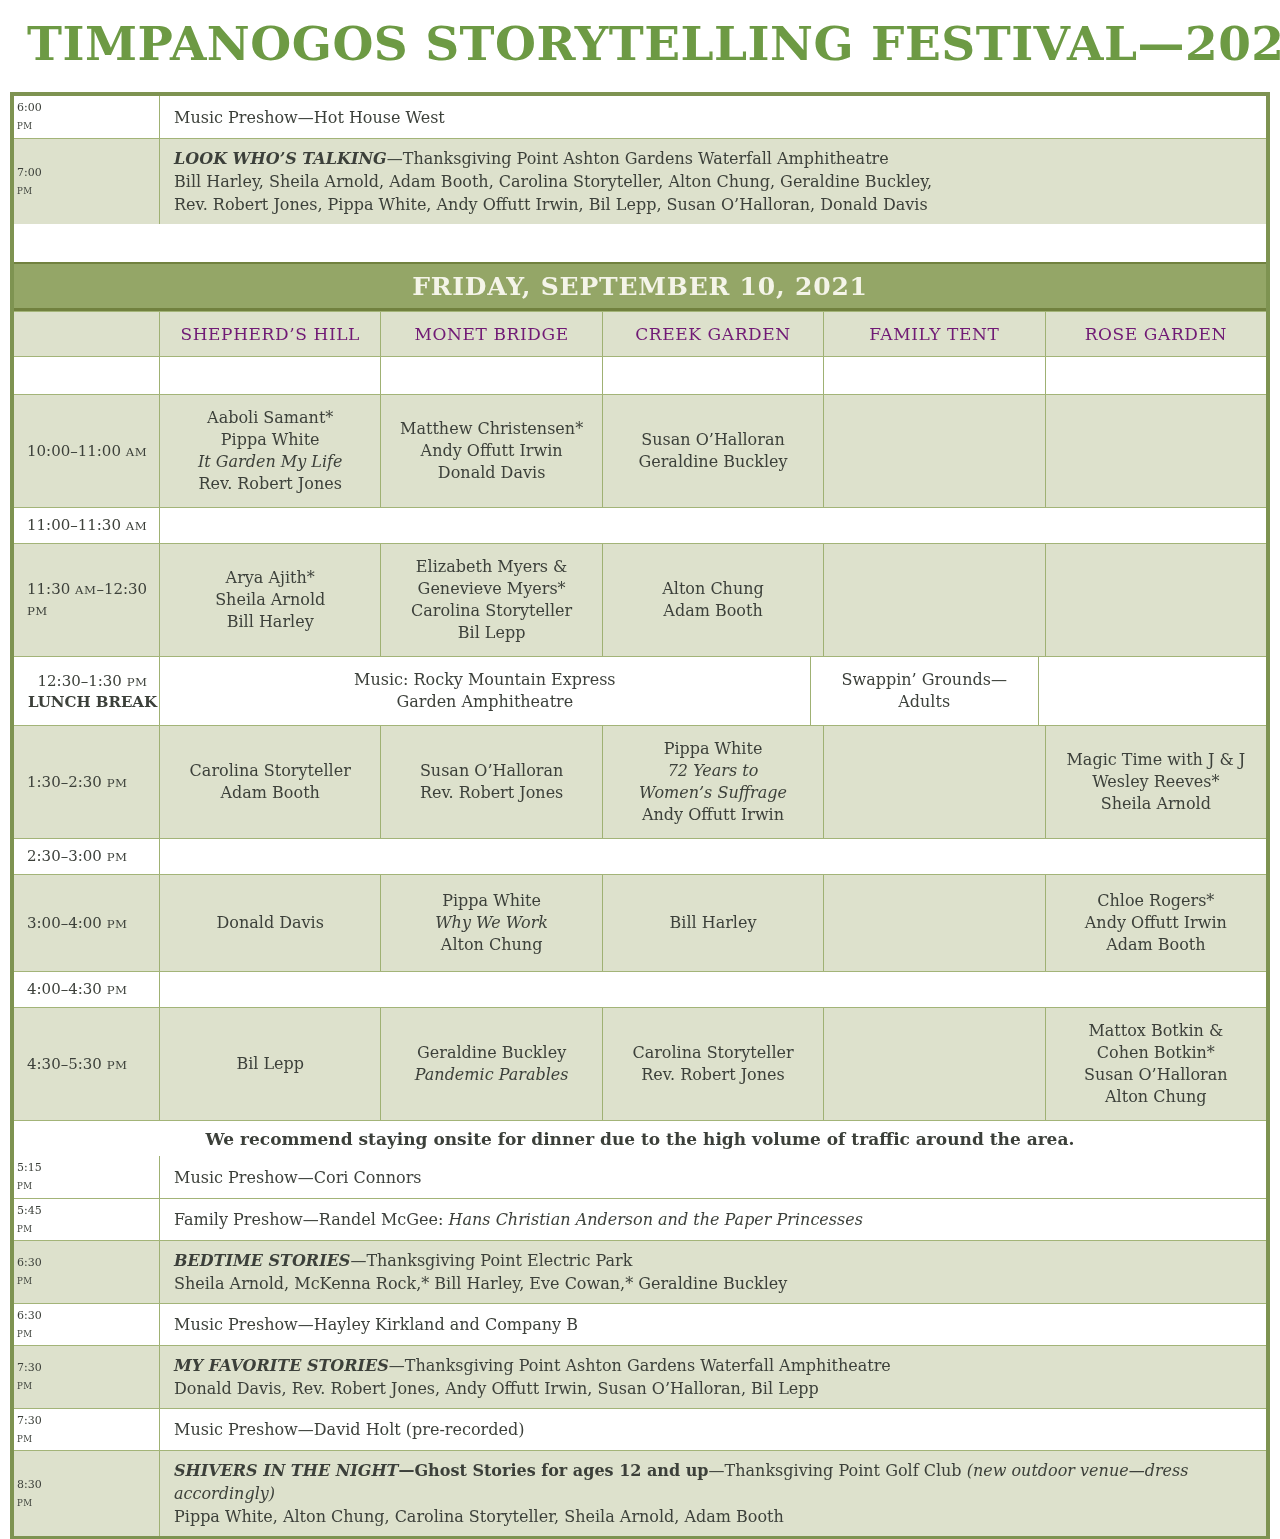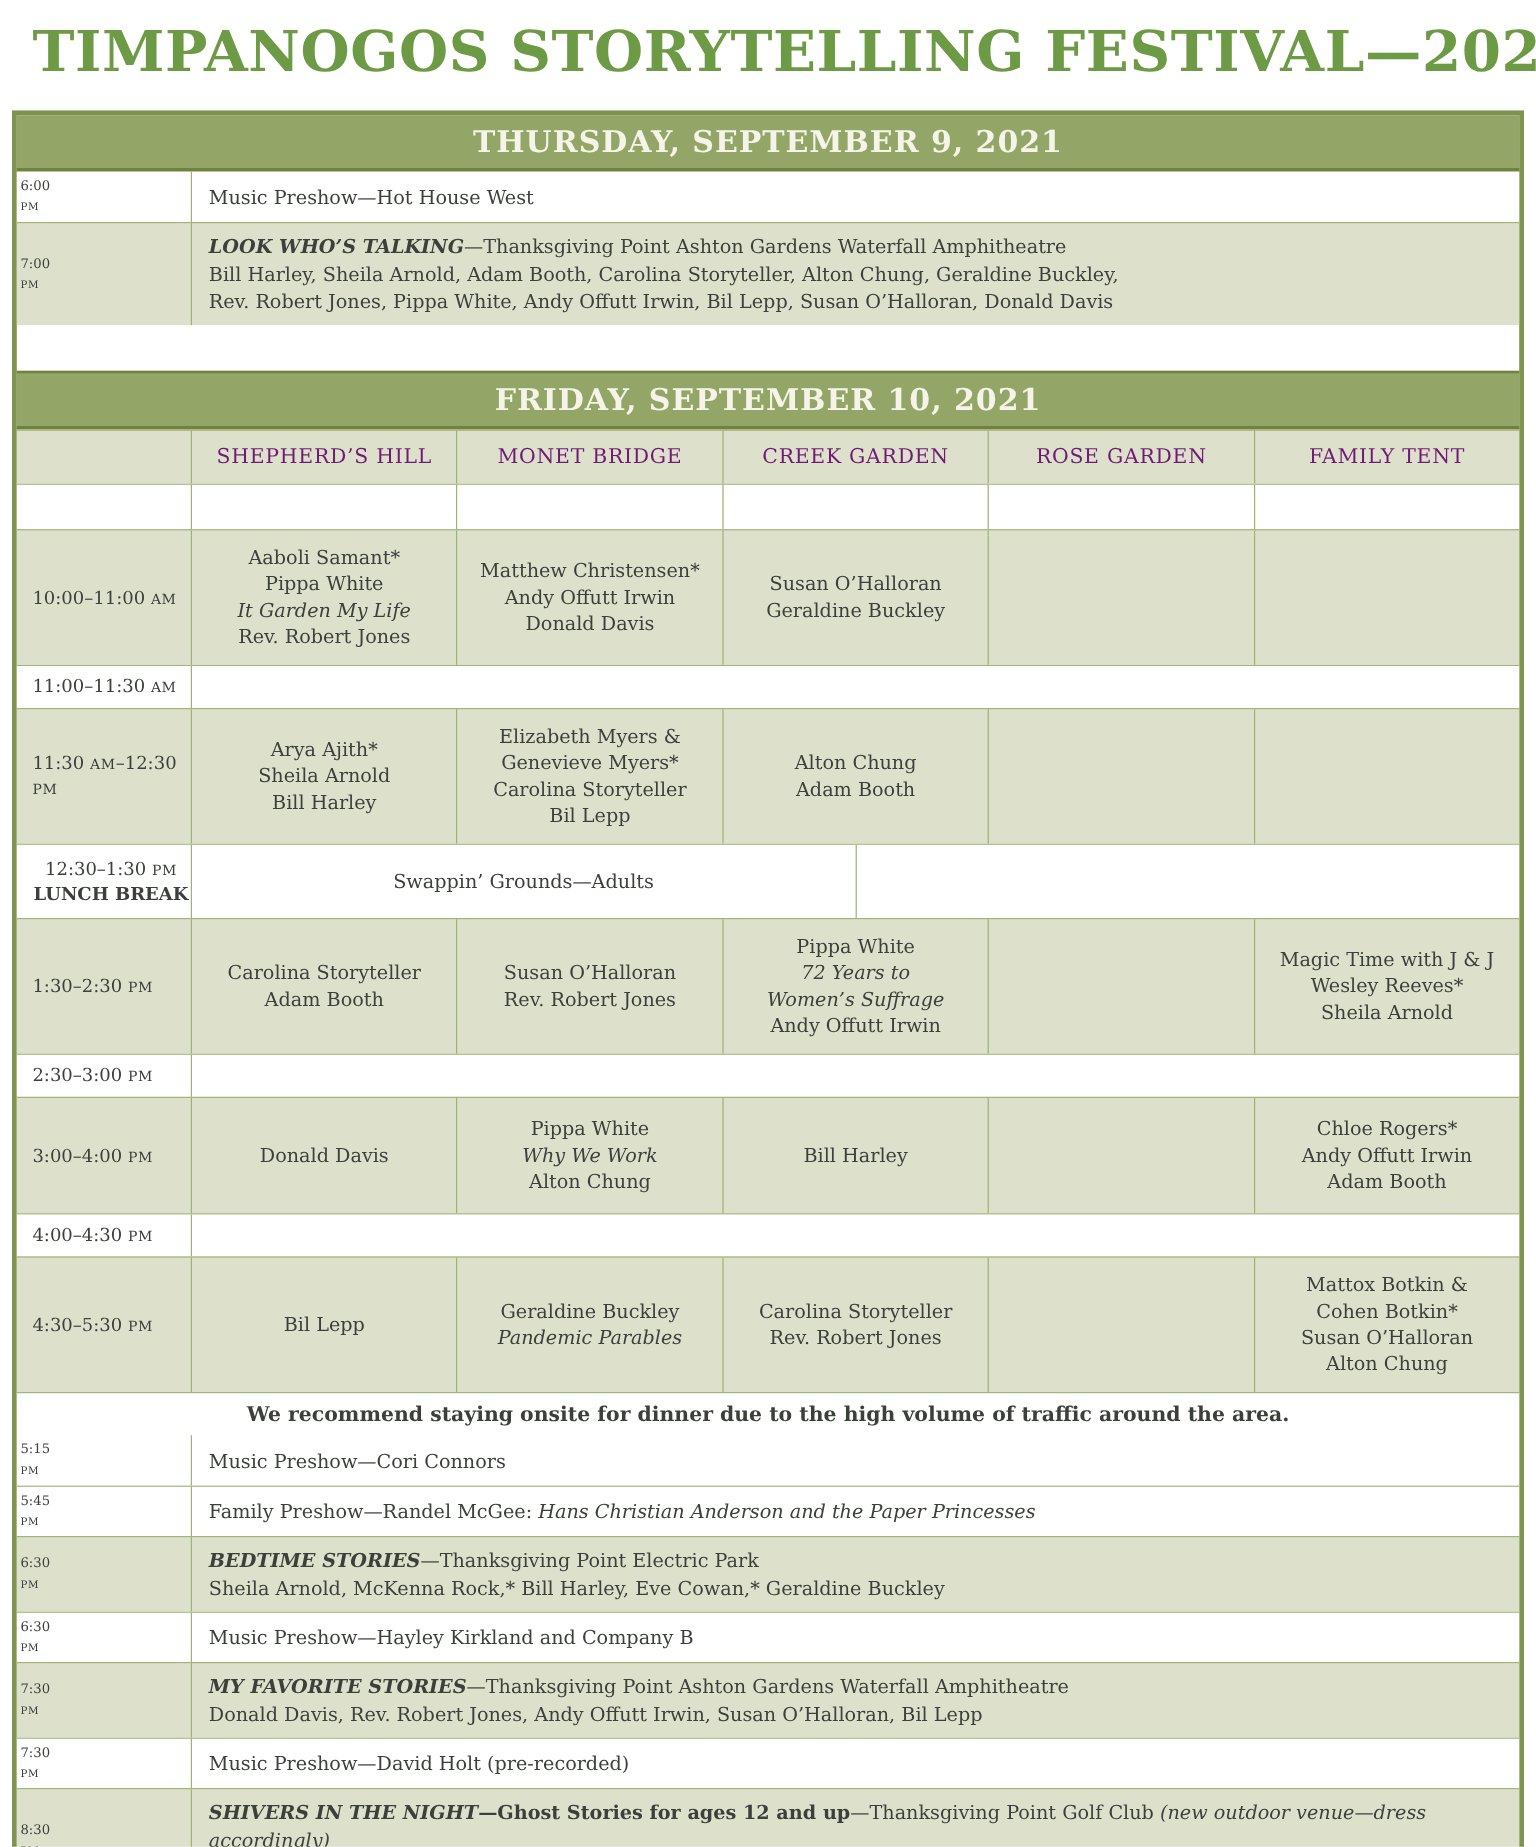--- a/index.html
+++ b/index.html
@@ -73,21 +73,20 @@
   .i{font-style:italic;margin-top:38px;}
   .sc{font-size:.78em;letter-spacing:.5px;}
 </style>
 </head>
 <body>
 
 <div class="page">
   <h1 class="title">TIMPANOGOS STORYTELLING FESTIVAL—2021</h1>
 
   <div class="schedule">
-    <div class="daybar">THURSDAY, SEPTEMBER 9, 2021</div>
     <div id="thursday-rows">
         <div class="lrow">
           <div class="tcell">6:00 <span class="sc">PM</span></div>
           <div class="ccell">
             <div><span>Music Preshow—Hot House West</span></div>
           </div>
         </div>
         <div class="lrow tint">
           <div class="tcell">7:00 <span class="sc">PM</span></div>
           <div class="ccell">
@@ -97,22 +96,22 @@
           </div>
         </div>
       </div>
 
     <div class="daybar mid">FRIDAY, SEPTEMBER 10, 2021</div>
     <div class="vrow" id="venue-row">
         <div class="sp"></div>
         <div class="vh">SHEPHERD’S HILL</div>
         <div class="vh">MONET BRIDGE</div>
         <div class="vh">CREEK GARDEN</div>
+        <div class="vh">FAMILY TENT</div>
         <div class="vh">ROSE GARDEN</div>
-        <div class="vh">FAMILY TENT</div>
       </div>
     <div id="friday-grid">
         <div class="grow spacer">
           <div class="tcell"></div>
           <div class="gcell" style="flex: 1 1 0px;"></div>
           <div class="gcell" style="flex: 1 1 0px;"></div>
           <div class="gcell" style="flex: 1 1 0px;"></div>
           <div class="gcell" style="flex: 1 1 0px;"></div>
           <div class="gcell" style="flex: 1 1 0px;"></div>
         </div>
@@ -164,20 +163,24 @@
             <div><span>Adam Booth</span></div>
           </div>
           <div class="gcell" style="flex: 1 1 0px;"></div>
           <div class="gcell" style="flex: 1 1 0px;"></div>
         </div>
         <div class="grow lunch">
           <div class="tcell">
             <div><span>12:30–1:30 <span class="sc">PM</span></span></div>
             <div><span class="b">LUNCH BREAK</span></div>
           </div>
+          <div class="gcell" style="flex: 3 3 0px;">
+            <div><span>Music: Rocky Mountain Express</span></div>
+            <div><span>Garden Amphitheatre</span></div>
+          </div>
           <div class="gcell" style="flex: 1 1 0px;">
             <div><span>Swappin’ Grounds—Adults</span></div>
           </div>
           <div class="gcell" style="flex: 1 1 0px;"></div>
         </div>
         <div class="grow session tint">
           <div class="tcell">
             <div><span>1:30–2:30 <span class="sc">PM</span></span></div>
           </div>
           <div class="gcell" style="flex: 1 1 0px;">

